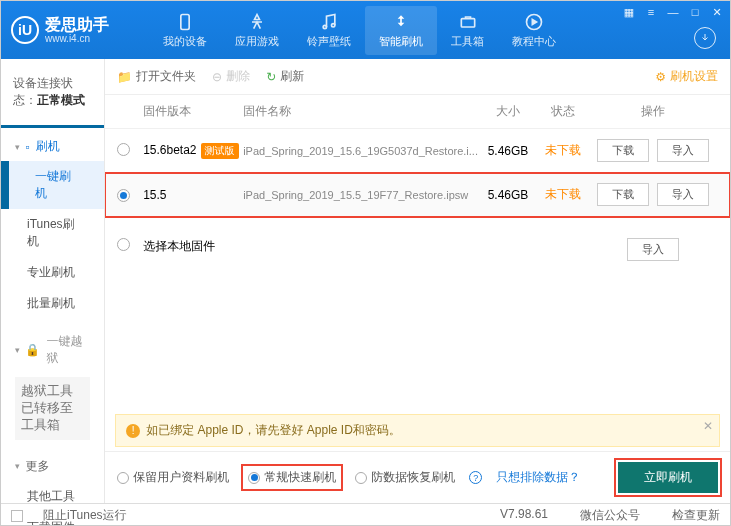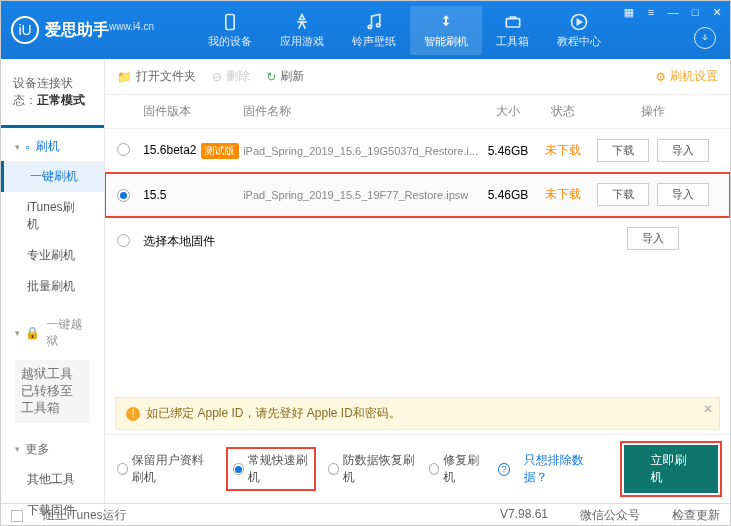--- a/index.html
+++ b/index.html
@@ -1,39 +1,39 @@
 <!DOCTYPE html>
 <html><head>
 <meta charset="utf-8">
 <style>
 *{margin:0;padding:0;box-sizing:border-box;font-family:"Microsoft YaHei",sans-serif;font-size:12px}
 body{background:#fff;width:731px;height:526px;overflow:hidden;border:1px solid #ccc}
 .titlebar{height:58px;background:linear-gradient(#1882e8,#1478d8);color:#fff;display:flex;align-items:center;padding:0 10px;position:relative}
 .logo{display:flex;align-items:center;gap:6px}
-.logo-circle{width:28px;height:28px;border:2px solid #fff;border-radius:50%;display:flex;align-items:center;justify-content:center;font-weight:normal;font-size:14px;color:#fff}
-.logo-text{display:flex;line-height:1.1}
+.logo-circle{width:28px;height:28px;border:2px solid #fff;border-radius:50%;display:flex;align-items:center;justify-content:center;font-weight:bold;font-size:14px;color:#fff}
+.logo-text{display:flex;flex-direction:column;line-height:1.1}
 .logo-text .t1{font-size:16px;font-weight:bold}
 .logo-text .t2{font-size:10px;opacity:.8}
 .nav{display:flex;margin-left:40px;gap:0}
 .nav-item{display:flex;flex-direction:column;align-items:center;padding:6px 14px;cursor:pointer;opacity:.85}
 .nav-item.active{background:rgba(255,255,255,.15);opacity:1;border-radius:3px}
 .nav-item svg{width:20px;height:20px;margin-bottom:2px}
 .nav-item span{font-size:11px}
 .win-controls{position:absolute;right:6px;top:4px;display:flex;gap:8px}
 .win-controls span{width:14px;height:14px;cursor:pointer;display:inline-flex;align-items:center;justify-content:center;font-size:11px;opacity:.9}
 .down-circle{position:absolute;right:14px;bottom:10px;width:22px;height:22px;border:1.5px solid #fff;border-radius:50%;display:flex;align-items:center;justify-content:center;opacity:.85;cursor:pointer}
 .body{display:flex;height:444px}
 .sidebar{width:160px;border-right:1px solid #e8e8e8;display:flex;flex-direction:column}
 .conn-status{padding:16px 12px;color:#666;border-bottom:3px solid #0369a1}
 .conn-status b{color:#333}
 .side-group{padding:4px 0}
 .side-head{padding:6px 14px;color:#1478d8;font-size:12px;display:flex;align-items:center;gap:6px}
 .side-head .chev{font-size:9px;color:#999}
 .side-item{padding:7px 26px;color:#555;cursor:pointer}
-.side-item.active{background:#e8f2fd;color:#1478d8;border-left:3px solid #0369a1;}
+.side-item.active{background:#e8f2fd;color:#1478d8;border-left:8px solid #0369a1;}
 .side-note{margin:4px 14px;padding:6px;background:#f5f5f5;color:#777;font-size:13px;line-height:1.3}
 .side-flex{flex:1}
 .chk{width:12px;height:12px;border:1px solid #bbb;display:inline-block;flex-shrink:0}
 .main{flex:1;display:flex;flex-direction:column}
 .toolbar{height:36px;border-bottom:1px solid #eee;display:flex;align-items:center;padding:0 12px;gap:16px}
 .tool-btn{display:flex;align-items:center;gap:4px;color:#666;cursor:pointer}
 .tool-btn.disabled{color:#ccc}
 .folder-icon{color:#f5a623}
 .toolbar-right{margin-left:auto;color:#f5a623;display:flex;align-items:center;gap:4px;cursor:pointer}
 .table{flex:1;overflow:auto;padding-bottom:4px}
@@ -45,21 +45,21 @@
 .col-status{width:50px;text-align:center}
 .col-action{width:130px;text-align:center}
 .trow{display:flex;align-items:center;padding:10px 12px;border-bottom:1px solid #f5f5f5}
 .trow.sel{background:#fafafa;outline:2px solid #e43;outline-offset:-1px}
 .radio{width:13px;height:13px;border:1px solid #aaa;border-radius:50%;display:inline-flex;align-items:center;justify-content:center}
 .radio.on::after{content:"";width:7px;height:7px;background:#1478d8;border-radius:50%}
 .beta-tag{display:inline-block;background:#ff8a00;color:#fff;padding:1px 4px;border-radius:2px;font-size:10px;margin-left:4px}
 .fname{color:#888;font-size:11px}
 .status-no{color:#ff8a00}
 .btn{display:inline-block;border:1px solid #ccc;background:#fff;padding:3px 14px;color:#555;cursor:pointer;font-size:11px;margin:0 2px}
-.local-row{display:flex;align-items:flex-end;padding:10px 12px}
+.local-row{display:flex;align-items:flex-start;padding:21px 12px}
 .notice{margin:4px 10px 0;padding:7px 10px;background:#fff8e1;border:1px solid #ffe9a8;color:#8a6d1e;display:flex;align-items:center;gap:6px;position:relative;font-size:11px}
 .notice .info-icon{width:14px;height:14px;border-radius:50%;background:#f5a623;color:#fff;display:inline-flex;align-items:center;justify-content:center;font-size:10px}
 .notice .close{position:absolute;right:6px;top:4px;color:#aaa;cursor:pointer}
 .options{display:flex;align-items:center;padding:10px 12px;gap:14px;border-top:1px solid #eee;margin-top:4px}
 .opt{display:flex;align-items:center;gap:4px;color:#555;font-size:11px;cursor:pointer}
 .opt.boxed{outline:2px solid #e43;padding:3px 5px}
 .opt .radio{width:12px;height:12px}
 .link{color:#1478d8;cursor:pointer}
 .q-icon{width:13px;height:13px;border:1px solid #1478d8;border-radius:50%;display:inline-flex;align-items:center;justify-content:center;color:#1478d8;font-size:9px}
 .primary-btn{background:#0f766e;color:#fff;padding:7px 26px;cursor:pointer;outline:2px solid #e43;outline-offset:2px}
@@ -236,24 +236,20 @@
           <span>保留用户资料刷机</span>
         </div>
       <div class="opt boxed">
           <span class="radio on"></span>
           <span>常规快速刷机</span>
         </div>
       <div class="opt">
           <span class="radio"></span>
           <span>防数据恢复刷机</span>
         </div>
-      <div class="opt">
-          <span class="radio"></span>
-          <span>修复刷机</span>
-        </div>
       <span class="q-icon">?</span>
       <span class="link">只想排除数据？</span>
       <div style="flex:1"></div>
       <div class="primary-btn">立即刷机</div>
     </div>
   </div>
 </div>
 
 <div class="statusbar">
   <div class="chk-row">

